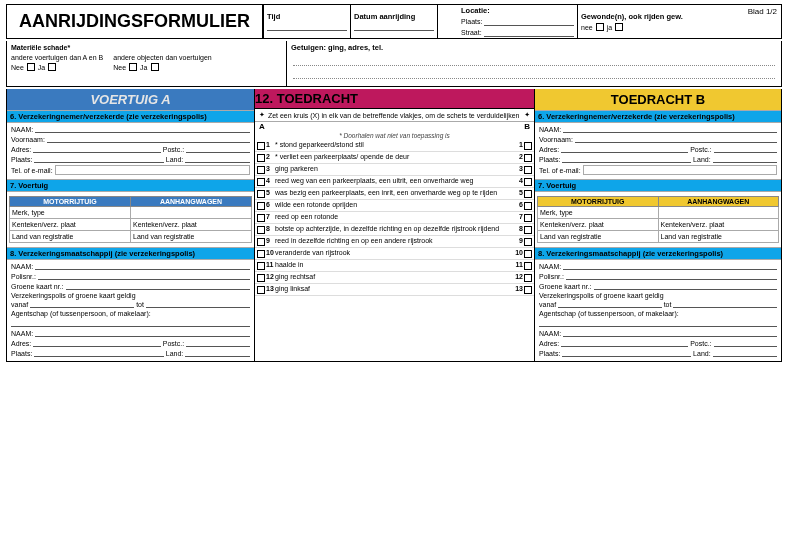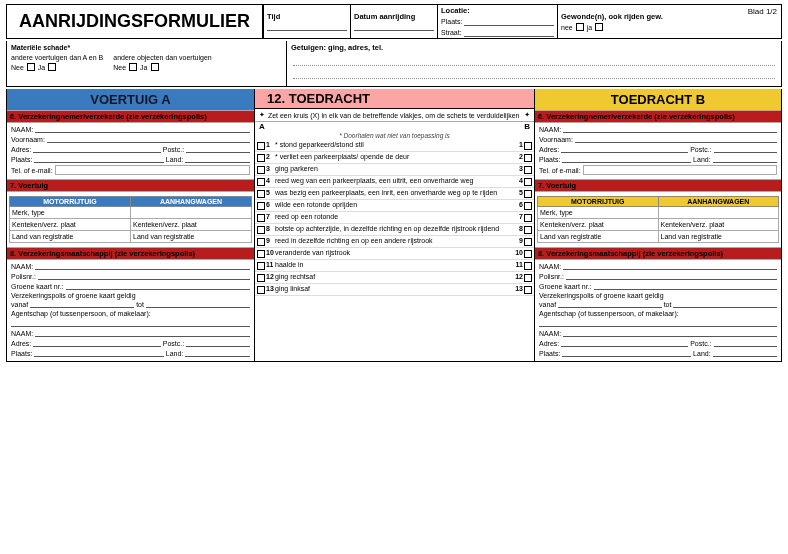--- a/index.html
+++ b/index.html
@@ -49,21 +49,21 @@
     .hf-label {
       font-weight: bold;
       font-size: 7.5px;
     }
     .hf-line {
       border-bottom: 1px solid #555;
       min-width: 80px;
       margin-top: 2px;
       height: 8px;
     }
-    .hf-loc { min-width: 120px; }
+    .hf-loc { min-width: 120px; margin-left: 20px; }
     .hf-gewonde {
       min-width: 120px;
       font-size: 7px;
     }
     .hf-gewonde-row {
       display: flex;
       align-items: center;
       gap: 3px;
       margin-top: 2px;
     }
@@ -118,37 +118,37 @@
       flex: 1;
     }
     
     .col-header {
       text-align: center;
       font-size: 13px;
       font-weight: bold;
       padding: 3px 0;
       color: #000;
     }
-    .col-header-a { background: #3a7abf; color: #0f172a; }
+    .col-header-a { background: #3a7abf; color: #e5e5e5; font-style: italic; }
     .col-header-b { background: #f0c830; color: #000; }
     .col-header-mid {
-      background: #fca5a5;
+      background: #be185d;
       font-size: 13px;
       font-weight: bold;
       border-bottom: 1px solid #000;
-      padding: 2px 12px;
+      padding: 2px 0;
     }
     
     .section-header {
       font-weight: bold;
       font-size: 7.5px;
       border-top: 1px solid #aaa;
       border-bottom: 1px solid #aaa;
       padding: 1px 3px;
-      background: #b91c1c;
+      background: #0ea5e9;
     }
     .section-content {
       padding: 2px 4px;
     }
     .field-line {
       border-bottom: 1px solid #555;
       min-height: 8px;
       margin-bottom: 2px;
       width: 100%;
     }

